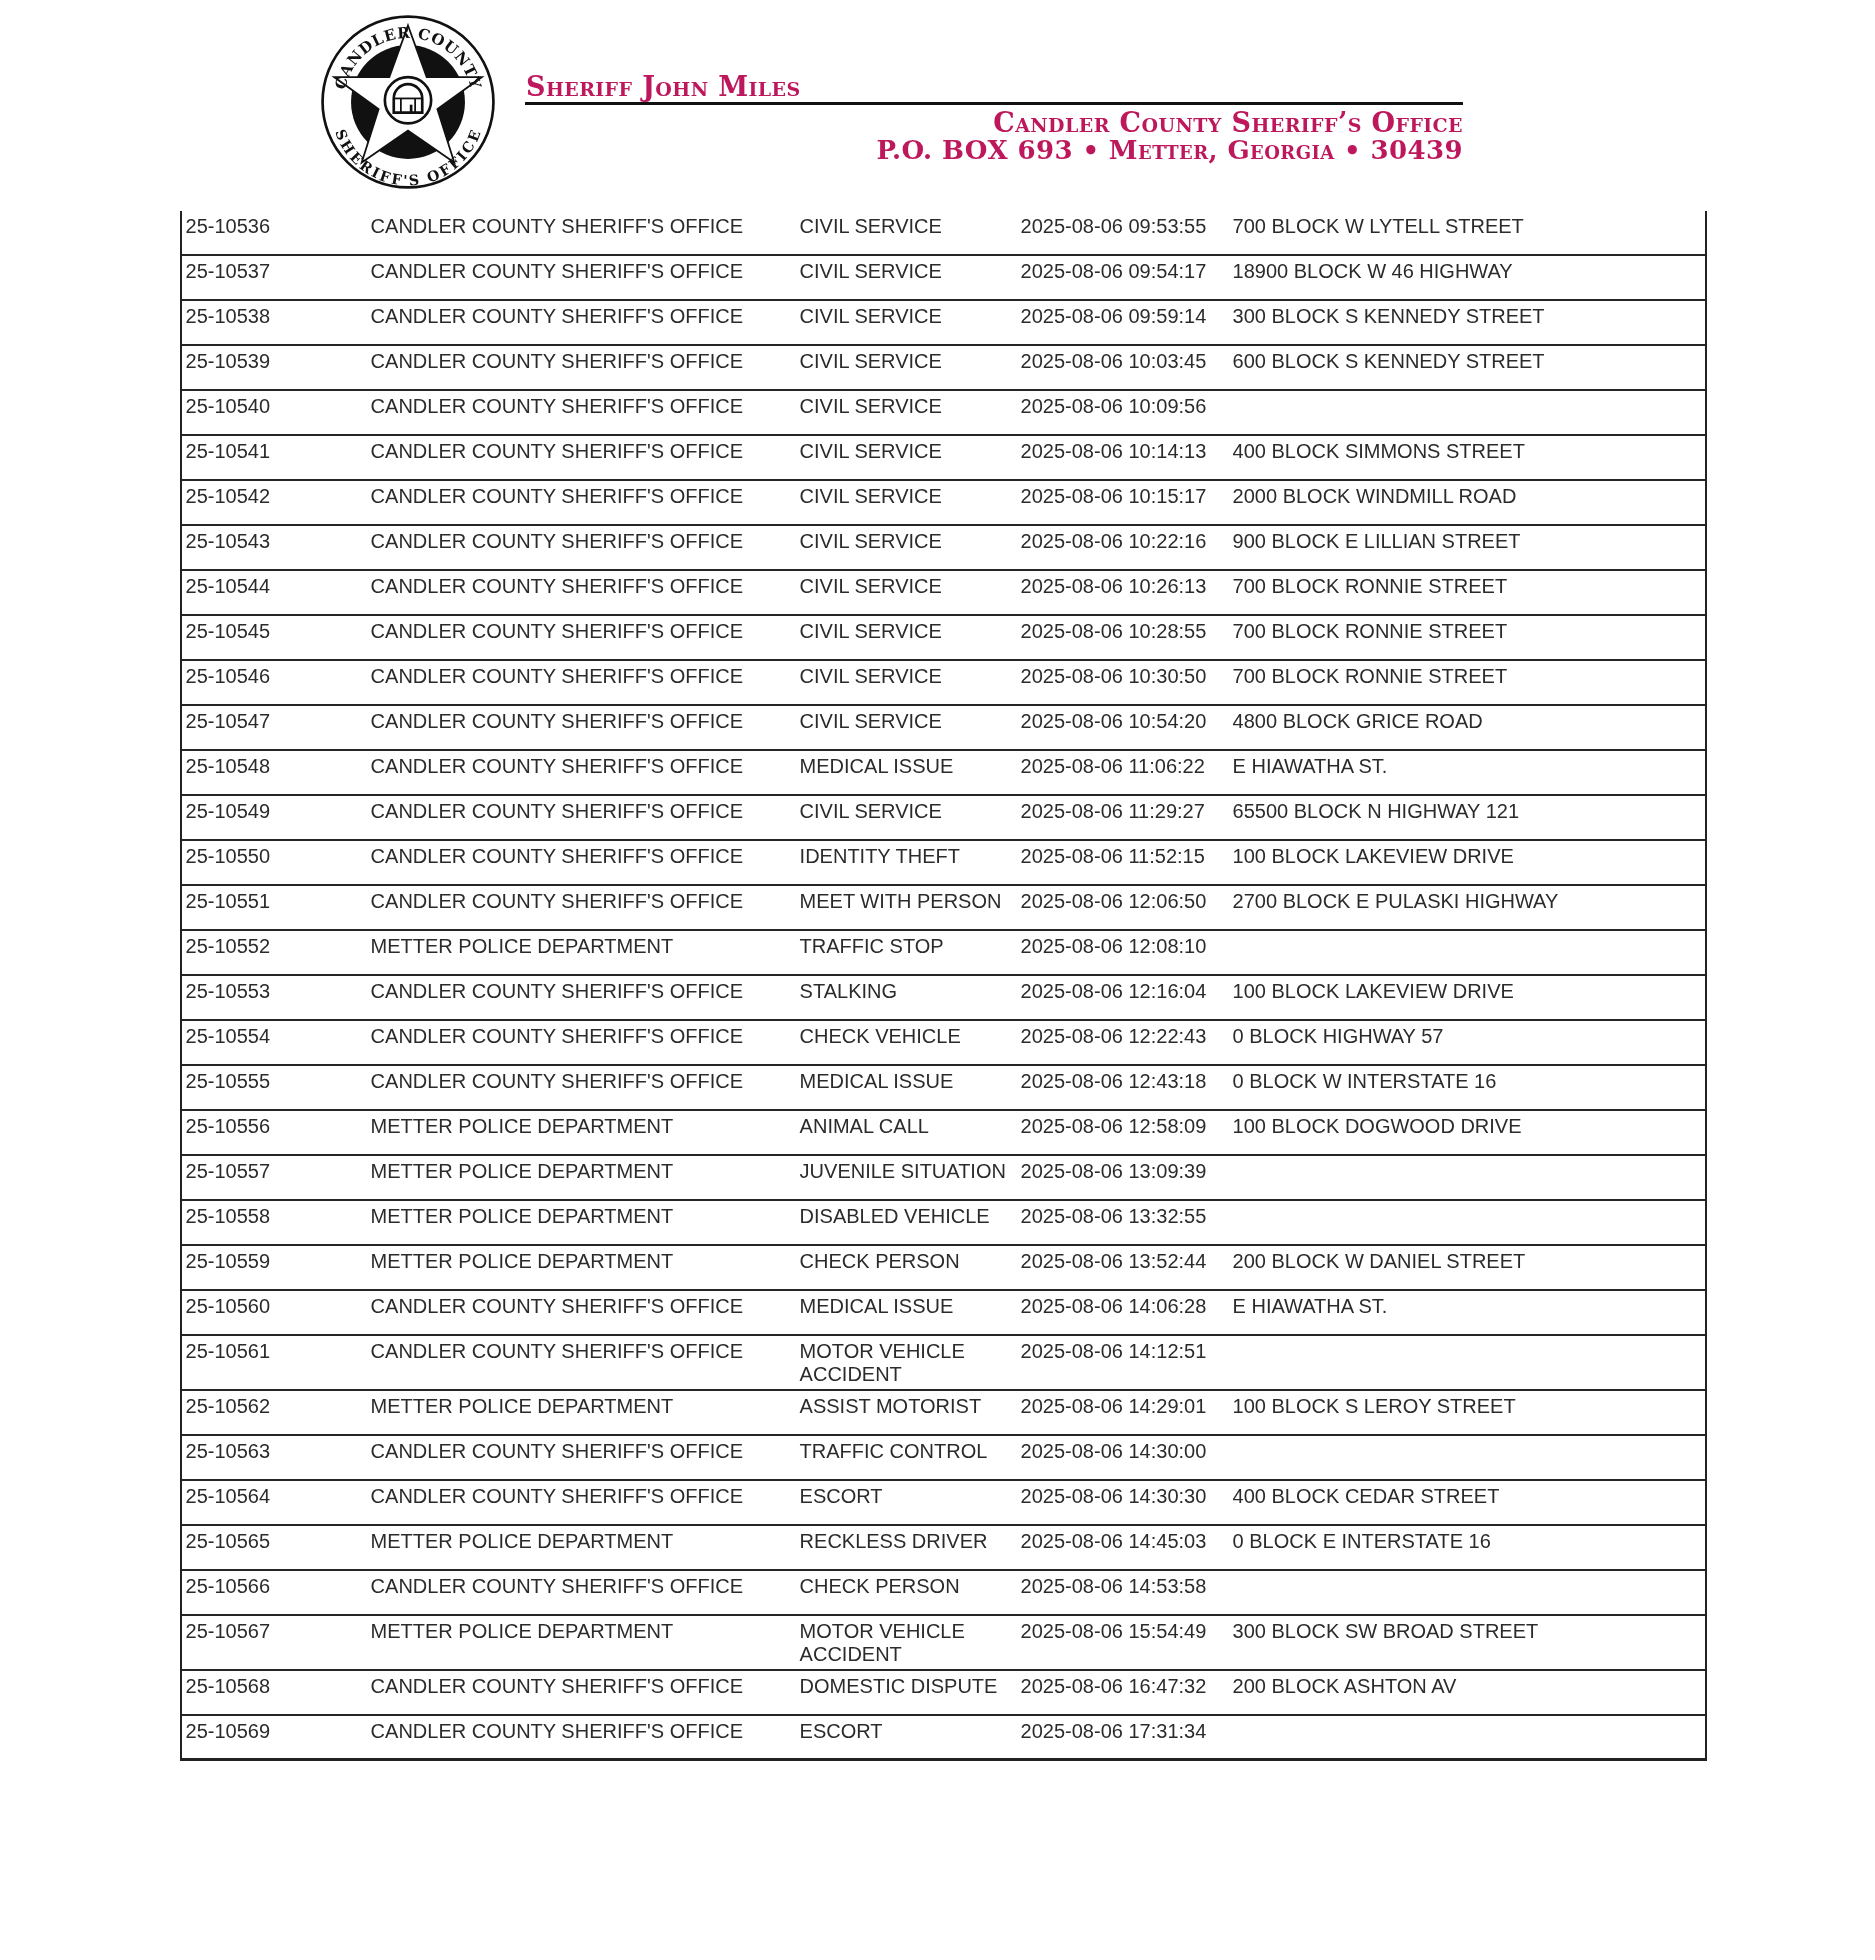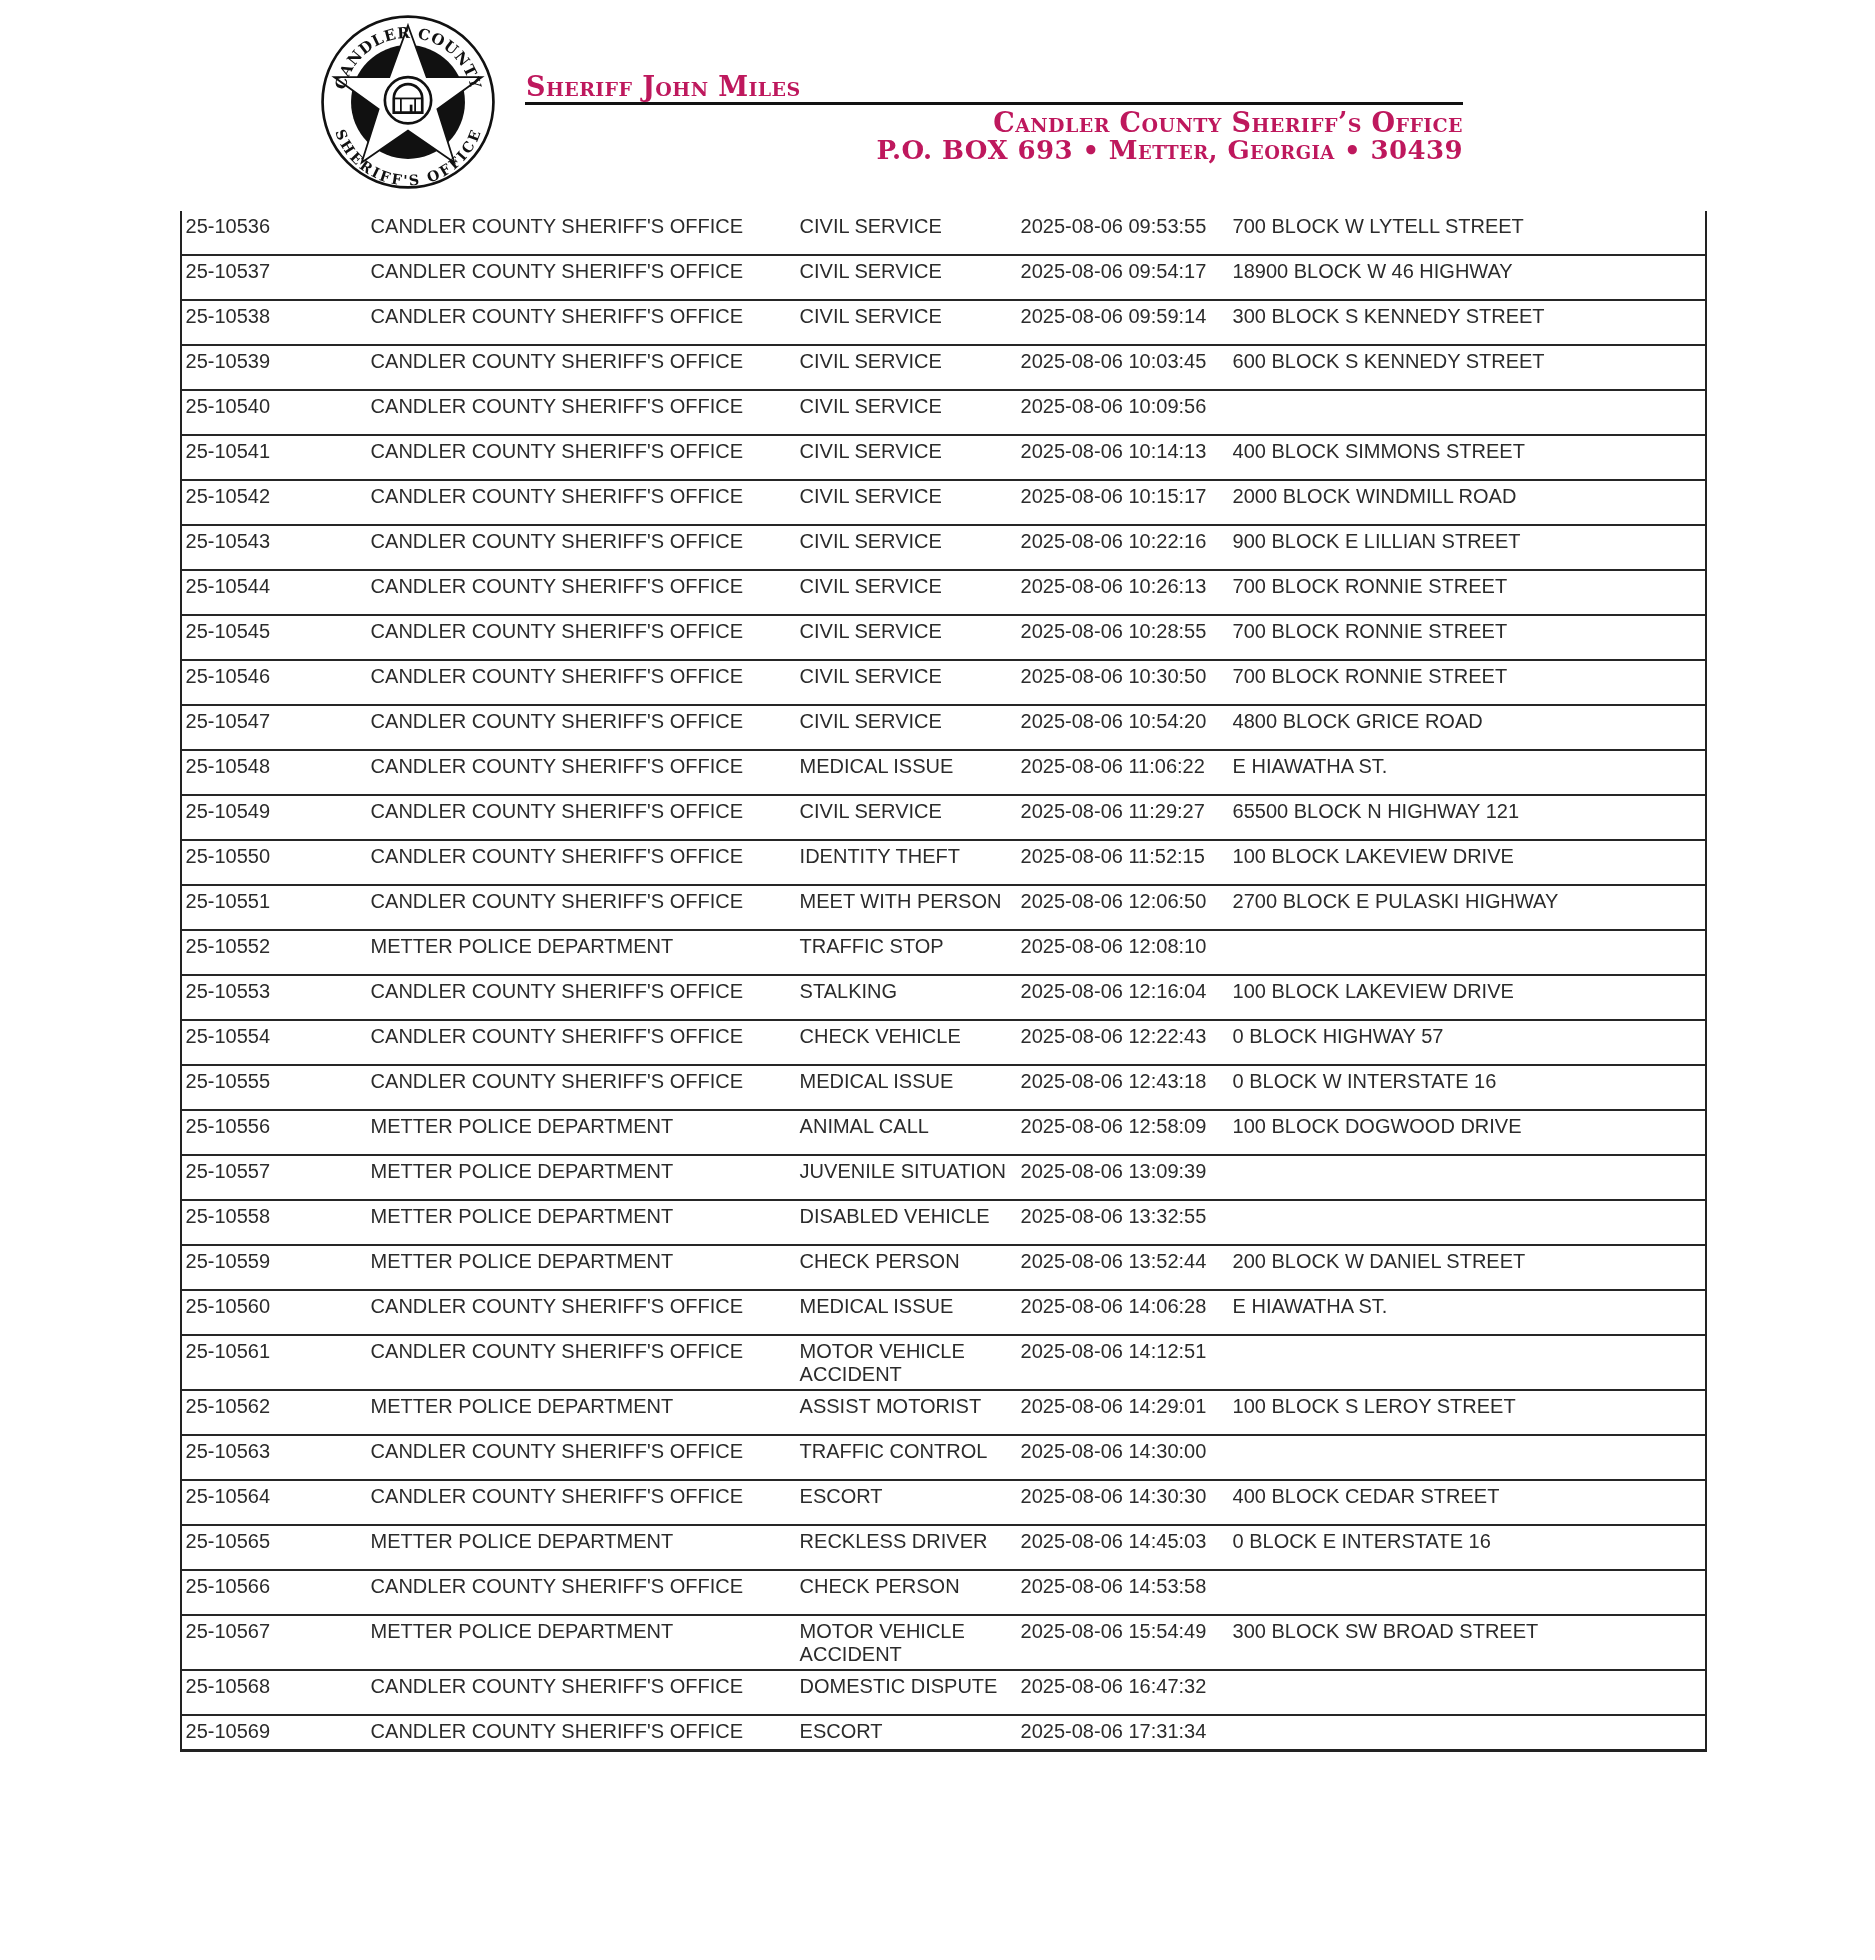--- a/index.html
+++ b/index.html
@@ -9,21 +9,21 @@
   #logo { position: absolute; left: 319px; top: 12.5px; width: 178px; height: 178px; }
   .hdr-text { position: absolute; font-family: "DejaVu Serif", serif; font-weight: bold; color: #be185d; font-variant: small-caps; white-space: nowrap; letter-spacing: 0.4px; }
   #sheriff-name { left: 526px; top: 71px; font-size: 27px; }
   #header-rule { position: absolute; left: 525px; top: 102px; width: 938px; height: 2.7px; background: #111; }
   #office-name { right: 413px; top: 107px; font-size: 27px; }
   #office-address { right: 413px; top: 135px; font-size: 26px; }
 
   
   #log-table { position: absolute; left: 180px; top: 211px; width: 1523px; border-left: 2.7px solid #222; border-right: 2.7px solid #222; border-bottom: 3.6px solid #222; }
   .row { display: flex; border-bottom: 2.7px solid #262626; box-sizing: border-box; height: 45px; font-size: 20px; line-height: 23px; }
-  .row.last { border-bottom: none; height: 33px; }
+  .row.last { border-bottom: none; height: 42px; }
   .row.tall { height: 55px; }
   .cell { padding-top: 3.6px; white-space: nowrap; overflow: visible; }
   .c-id { width: 185px; padding-left: 3.6px; box-sizing: border-box; }
   .c-agency { width: 389px; padding-left: 3.6px; box-sizing: border-box; }
   .c-type { width: 221px; padding-left: 3.6px; box-sizing: border-box; white-space: normal; margin-left: 40px; }
   .c-time { width: 212px; padding-left: 3.6px; box-sizing: border-box; }
   .c-loc { flex: 1; padding-left: 3.6px; box-sizing: border-box; }
 </style>
 </head>
 <body>
@@ -278,20 +278,21 @@
       <div class="cell c-agency">METTER POLICE DEPARTMENT</div>
       <div class="cell c-type">MOTOR VEHICLE ACCIDENT</div>
       <div class="cell c-time">2025-08-06 15:54:49</div>
       <div class="cell c-loc">300 BLOCK SW BROAD STREET</div>
     </div>
     <div class="row">
       <div class="cell c-id">25-10568</div>
       <div class="cell c-agency">CANDLER COUNTY SHERIFF'S OFFICE</div>
       <div class="cell c-type">DOMESTIC DISPUTE</div>
       <div class="cell c-time">2025-08-06 16:47:32</div>
+      <div class="cell c-loc">200 BLOCK ASHTON AV</div>
     </div>
     <div class="row last">
       <div class="cell c-id">25-10569</div>
       <div class="cell c-agency">CANDLER COUNTY SHERIFF'S OFFICE</div>
       <div class="cell c-type">ESCORT</div>
       <div class="cell c-time">2025-08-06 17:31:34</div>
       <div class="cell c-loc"></div>
     </div>
   </div>
 

